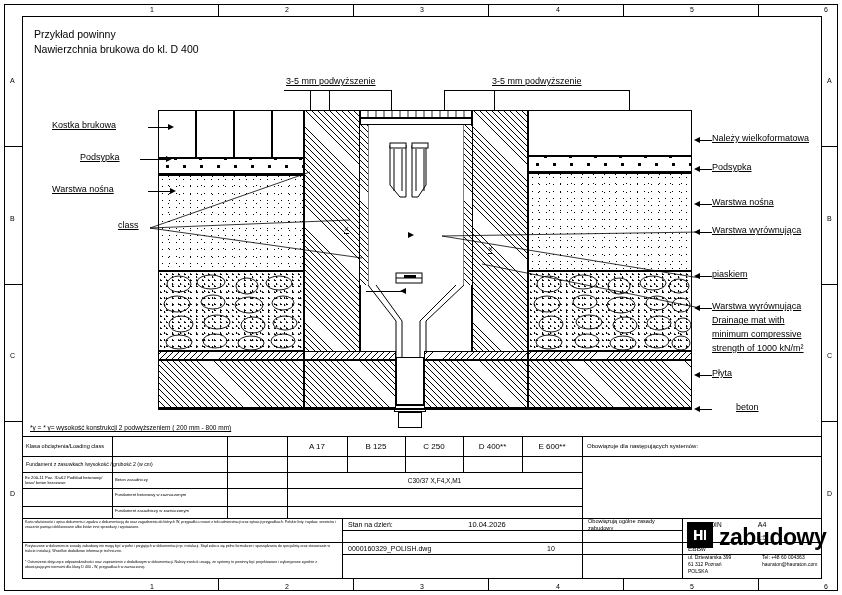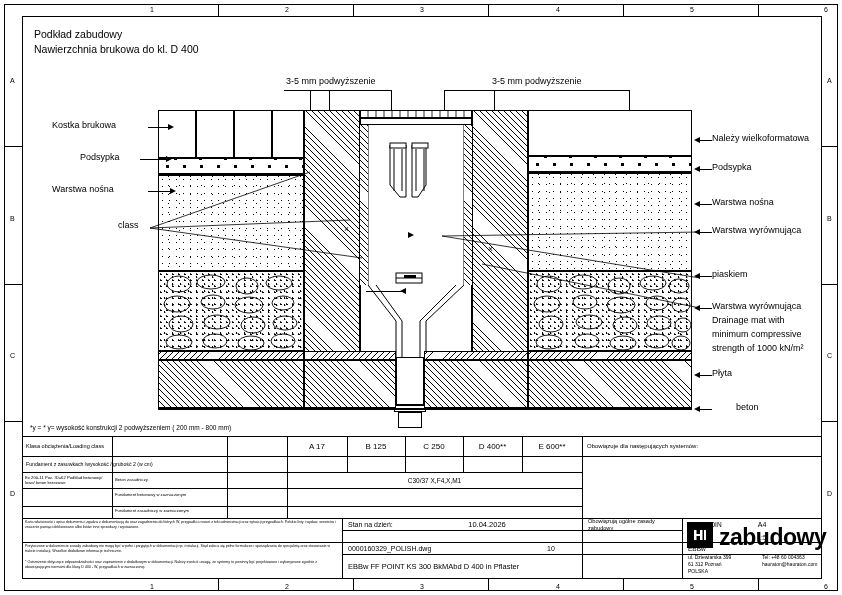--- a/index.html
+++ b/index.html
@@ -39,21 +39,21 @@
     font-size: 10.5px; color: #000; white-space: nowrap;
   }
   
   #section {
     position: absolute;
     left: 22px; top: 16px;
     width: 800px; height: 410px;
   }
   .lbl {
     position: absolute;
-    font-size: 9px; color: #000; white-space: nowrap;
+    font-size: 9px; color: #000; white-space: nowrap; text-decoration: underline;
   }
   .lbl.sm { font-size: 8.5px; }
   .leader { position: absolute; background: #000; height: 1px; }
   .leaderv { position: absolute; background: #000; width: 1px; }
   .arrowL, .arrowR {
     position: absolute; width: 0; height: 0;
     border-top: 3px solid transparent;
     border-bottom: 3px solid transparent;
   }
   .arrowL { border-right: 6px solid #000; }
@@ -177,21 +177,21 @@
   <div class="ticksep" style="left:353px;top:4px;  width:1px; height:12px;"></div>
   <div class="ticksep" style="left:488px;top:4px;  width:1px; height:12px;"></div>
   <div class="ticksep" style="left:623px;top:4px;  width:1px; height:12px;"></div>
   <div class="ticksep" style="left:758px;top:4px;  width:1px; height:12px;"></div>
   <div class="ticksep" style="left:218px;top:579px; width:1px; height:12px;"></div>
   <div class="ticksep" style="left:353px;top:579px; width:1px; height:12px;"></div>
   <div class="ticksep" style="left:488px;top:579px; width:1px; height:12px;"></div>
   <div class="ticksep" style="left:623px;top:579px; width:1px; height:12px;"></div>
   <div class="ticksep" style="left:758px;top:579px; width:1px; height:12px;"></div>
 
-  <div class="title-line" style="left:34px; top:28px;">Podkład zabudowy</div>
+  <div class="title-line" style="left:34px; top:28px;">Przykład powinny</div>
   <div class="title-line" style="left:34px; top:43px;">Nawierzchnia brukowa do kl. D 400</div>
 
   <div id="section">
 
     <div class="lbl" style="left:264px; top:60px;">3-5 mm podwyższenie</div>
     <div class="leader" style="left:262px; top:74px; width:108px;"></div>
     <div class="leaderv" style="left:288px; top:74px; height:20px;"></div>
     <div class="leaderv" style="left:307px; top:74px; height:20px;"></div>
     <div class="leaderv" style="left:369px; top:74px; height:22px;"></div>
 
@@ -485,21 +485,20 @@
     <div class="tcell left" style="left:663px; top:82px; width:60px; height:12px; font-size:6.5px;">Format DIN</div>
     <div class="tcell" style="left:725px; top:82px; width:30px; height:12px; font-size:7px;">A4</div>
 
     <div class="tcell left" style="left:663px; top:95px; width:60px; height:12px; font-size:6.5px;">Skala</div>
     <div class="tcell" style="left:725px; top:95px; width:30px; height:12px; font-size:7px;">1:5</div>
 
     <div class="tcell left" style="left:323px; top:107px; width:200px; height:11px; font-size:7px;">0000160329_POLISH.dwg</div>
     <div class="tcell" style="left:500px; top:107px; width:58px; height:11px; font-size:7px;">10</div>
     <div class="tcell left" style="left:663px; top:107px; width:60px; height:11px; font-size:6.5px;">EBBw</div>
 
-    <div class="tcell left" style="left:323px; top:119px; width:330px; height:22px; font-size:7.5px;">EBBw FF POINT KS 300  BkMAbd  D 400 in Pflaster</div>
 
     <div class="logo-box" style="left:665px; top:86px; width:26px; height:26px; font-size:13px;">
       <svg width="18" height="18" viewBox="0 0 18 18">
         <rect x="0" y="0" width="18" height="18" fill="#000"></rect>
         <path d="M3,14 L3,4 L5.5,4 L5.5,8 L9,8 L9,4 L11.5,4 L11.5,14 L9,14 L9,10 L5.5,10 L5.5,14 Z" fill="#fff"></path>
         <rect x="13" y="4" width="2" height="10" fill="#fff"></rect>
       </svg>
     </div>
     <div class="hauraton" style="left:697px; top:88px;">zabudowy</div>
     <div class="note-foot" style="left:666px; top:118px;">ul. Dziewiarska 399</div>

